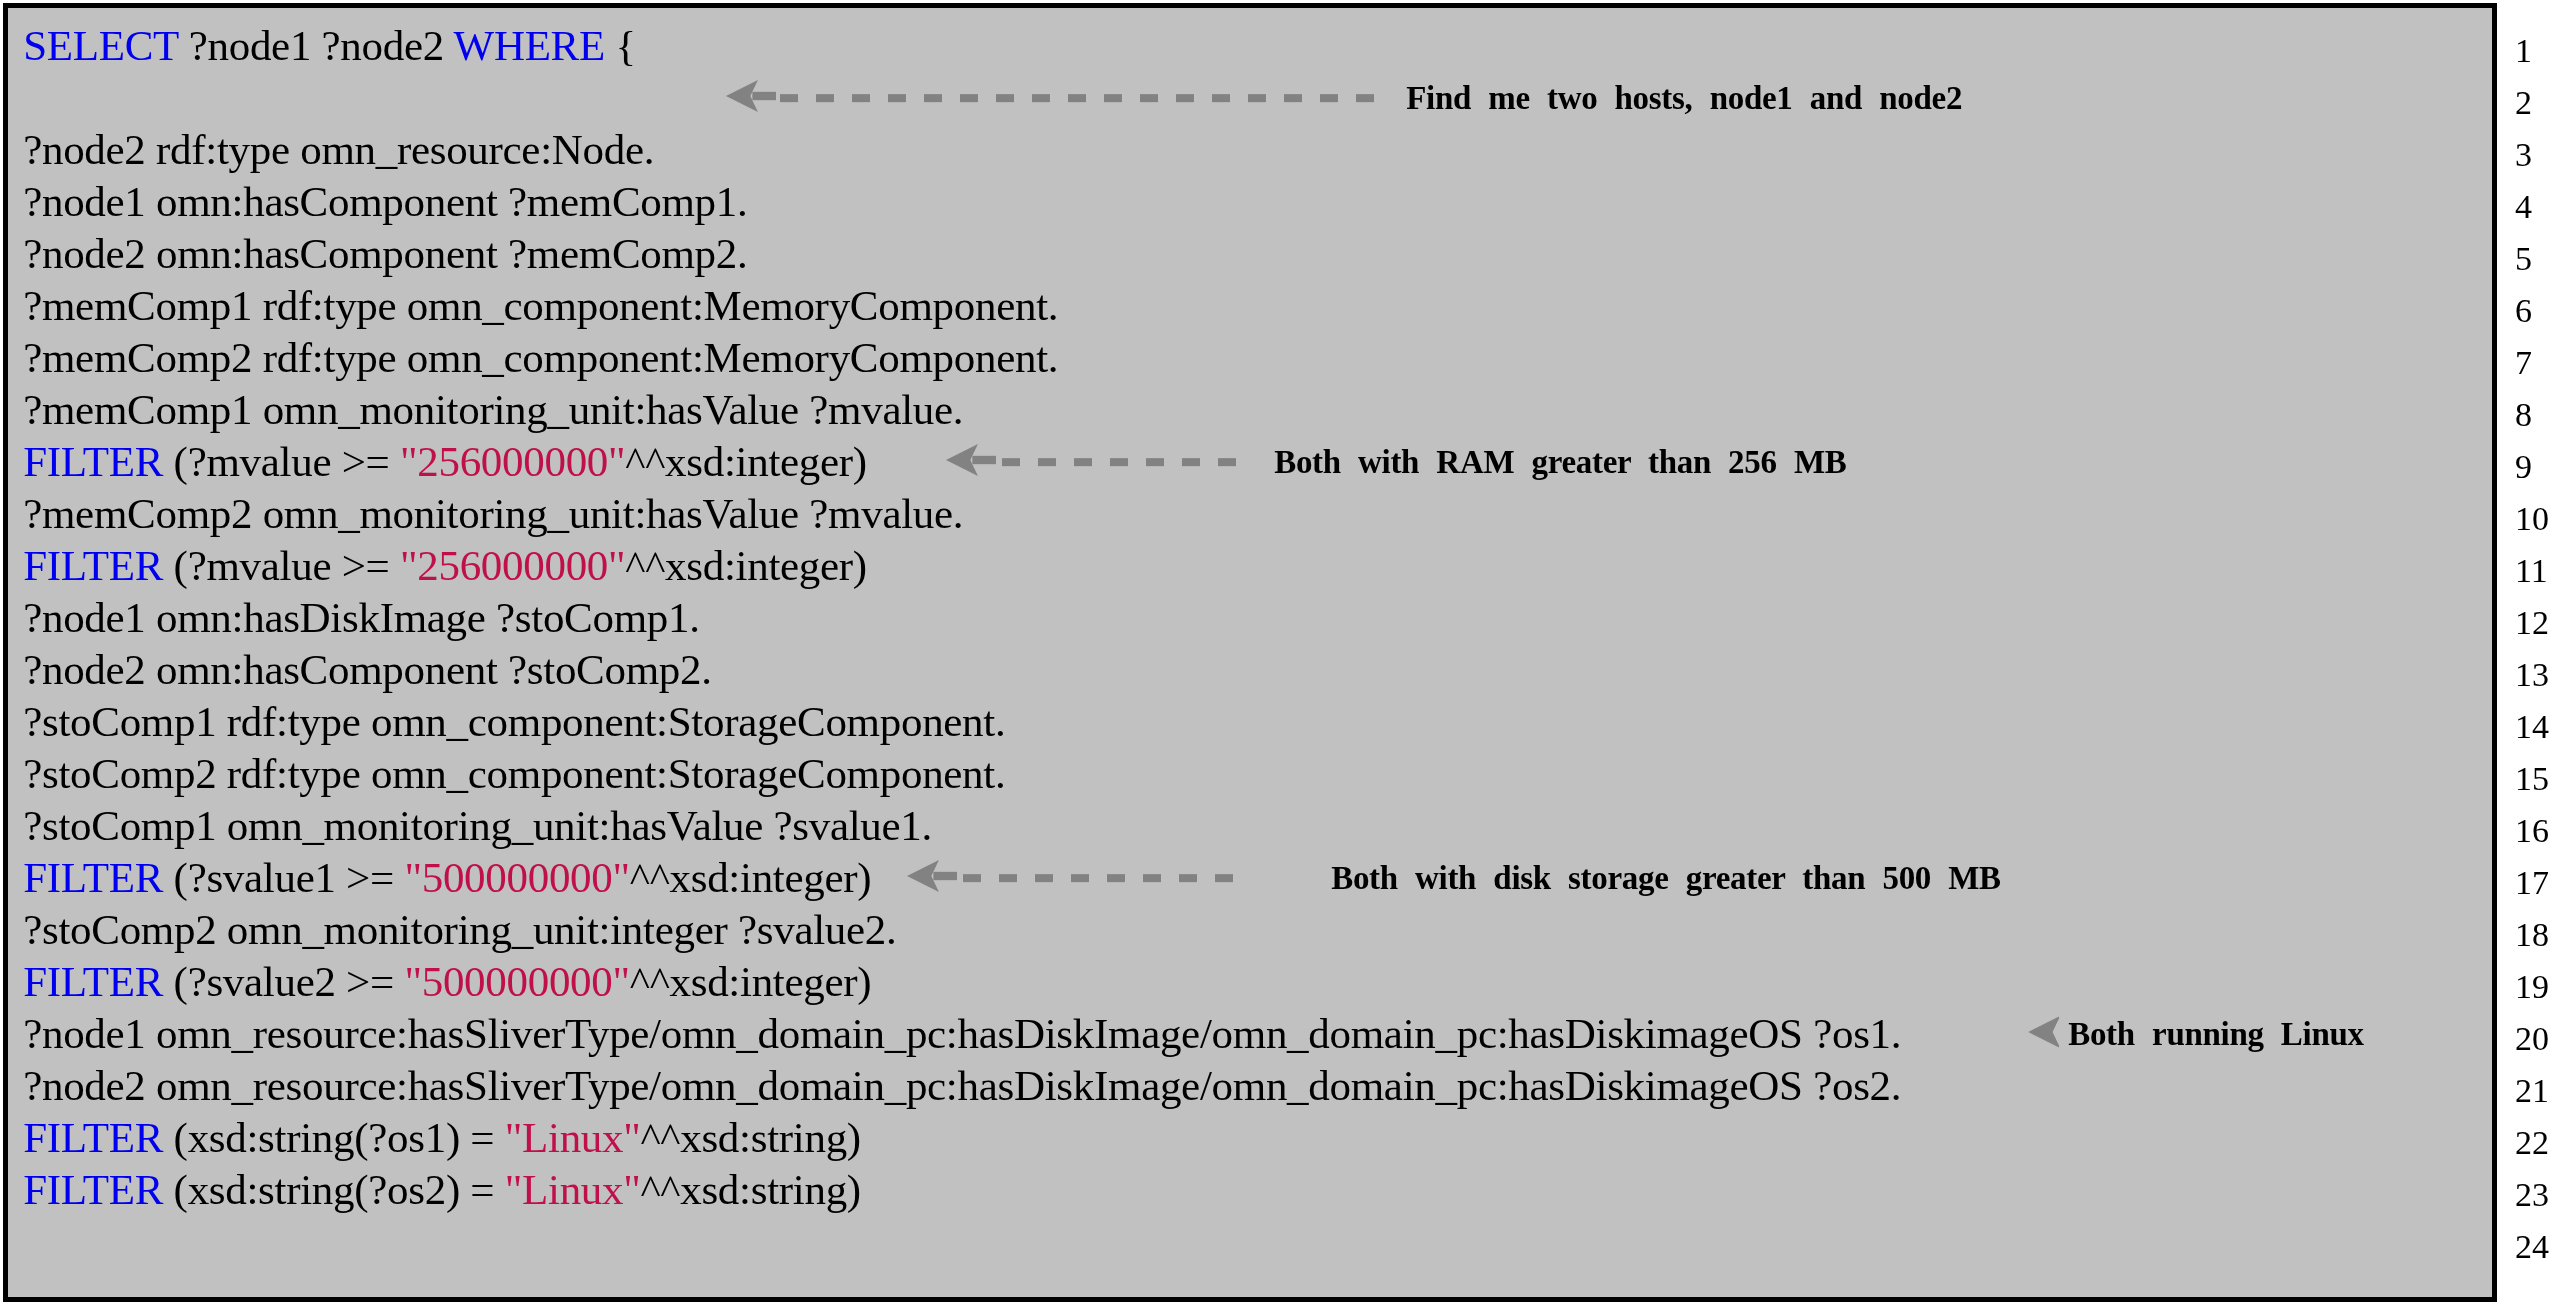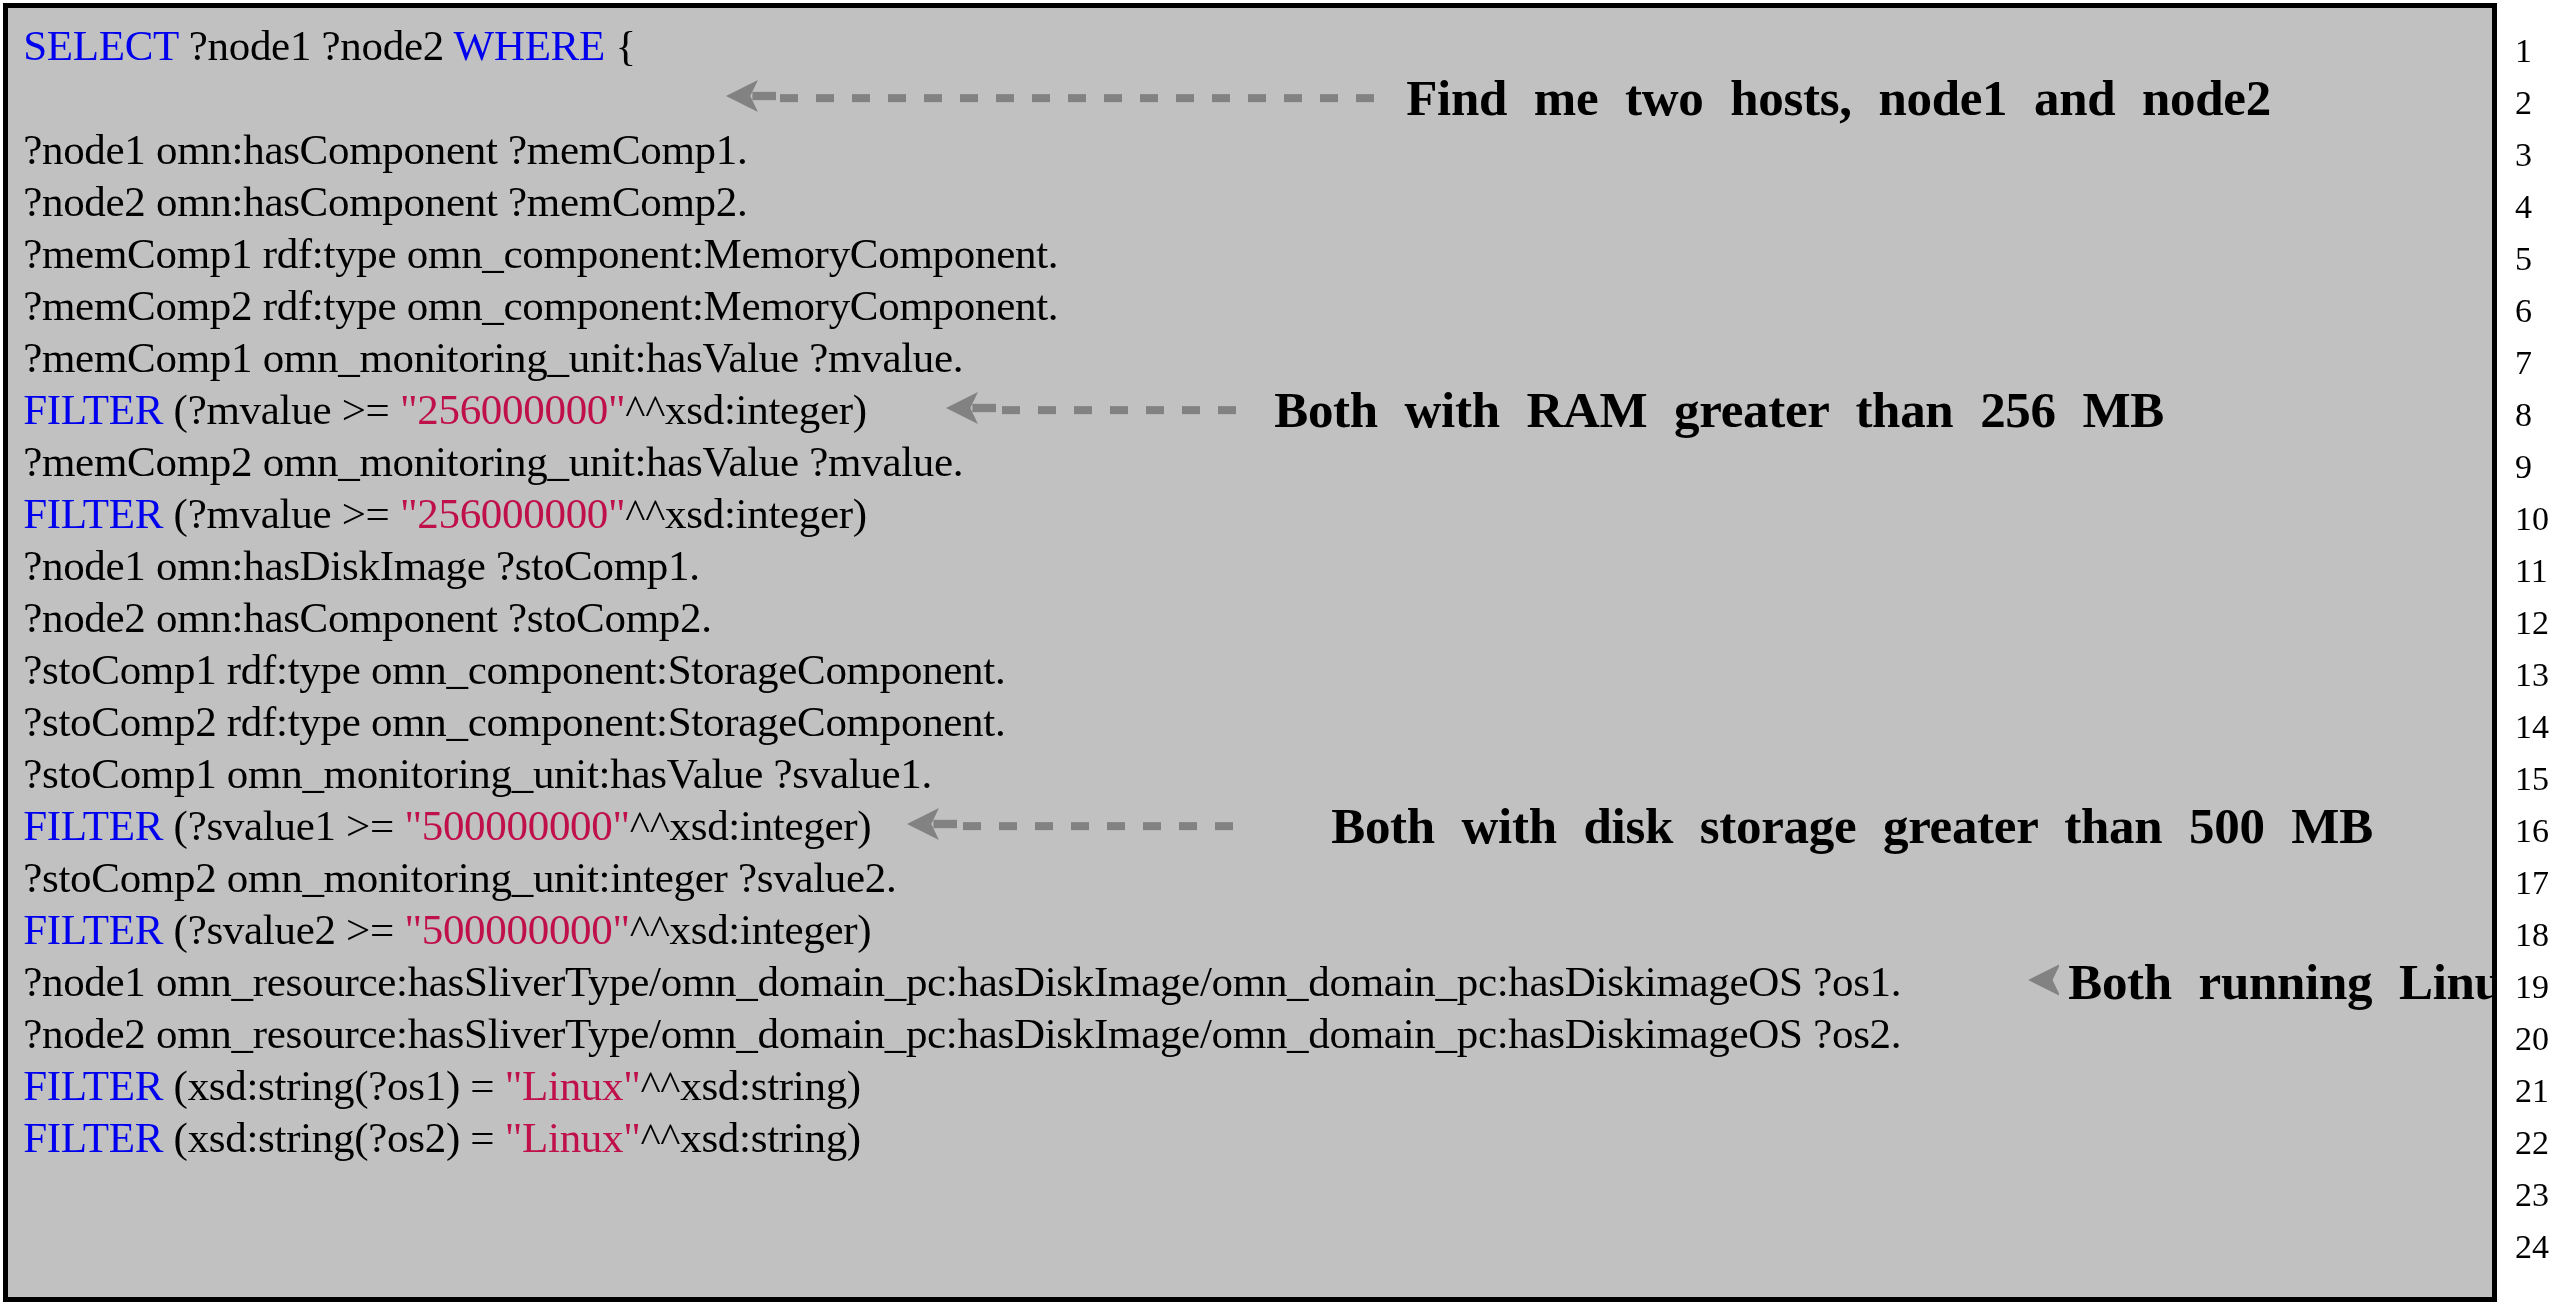--- a/index.html
+++ b/index.html
@@ -41,21 +41,21 @@
     position:absolute;
     top:50%;
     transform:translateY(-50%);
     height:7.7px;
     background-image:repeating-linear-gradient(90deg,#828282 0px,#828282 18px,rgba(0,0,0,0) 18px,rgba(0,0,0,0) 36px);
   }
   .annot-text{
     position:absolute;
     top:0;height:52px;line-height:52px;
     font-weight:bold;
-    font-size:51px;
+    font-size:33px;
     letter-spacing:-0.3px;
     word-spacing:0.28em;
     color:#000000;
     white-space:nowrap;
   }
   .gutter{
     position:absolute;
     left:2515px;top:24.5px;
     width:59px;
     text-align:left;
@@ -70,20 +70,21 @@
 </head>
 <body>
 
 <div class="canvas">
   <div class="codebox">
       <div class="code-line"><span class="seg-kw">SELECT</span><span class="seg-plain"> ?node1 ?node2 </span><span class="seg-kw">WHERE</span><span class="seg-plain"> {</span></div>
       <div class="code-line"><span class="annot-arrow" style="left: 703px;"><svg width="50" height="32" viewBox="0 0 72 46">
             <polygon points="0,23 46,0 35,23 46,46" fill="#828282"></polygon>
             <rect x="38" y="17" width="34" height="12" fill="#828282"></rect>
           </svg></span><span class="annot-dashes" style="left: 757px; width: 612px;"></span><span class="annot-text" style="left: 1383px;">Find me two hosts, node1 and node2</span></div>
+      <div class="code-line"><span class="seg-plain">?node2 rdf:type omn_resource:Node.</span></div>
       <div class="code-line"><span class="seg-plain">?node1 omn:hasComponent ?memComp1.</span></div>
       <div class="code-line"><span class="seg-plain">?node2 omn:hasComponent ?memComp2.</span></div>
       <div class="code-line"><span class="seg-plain">?memComp1 rdf:type omn_component:MemoryComponent.</span></div>
       <div class="code-line"><span class="seg-plain">?memComp2 rdf:type omn_component:MemoryComponent.</span></div>
       <div class="code-line"><span class="seg-plain">?memComp1 omn_monitoring_unit:hasValue ?mvalue.</span></div>
       <div class="code-line"><span class="seg-kw">FILTER</span><span class="seg-plain"> (?mvalue &gt;= </span><span class="seg-str">"256000000"</span><span class="seg-plain">^^xsd:integer)</span><span class="annot-arrow" style="left: 923px;"><svg width="50" height="32" viewBox="0 0 72 46">
             <polygon points="0,23 46,0 35,23 46,46" fill="#828282"></polygon>
             <rect x="38" y="17" width="34" height="12" fill="#828282"></rect>
           </svg></span><span class="annot-dashes" style="left: 979px; width: 245px;"></span><span class="annot-text" style="left: 1251px;">Both with RAM greater than 256 MB</span></div>
       <div class="code-line"><span class="seg-plain">?memComp2 omn_monitoring_unit:hasValue ?mvalue.</span></div>

